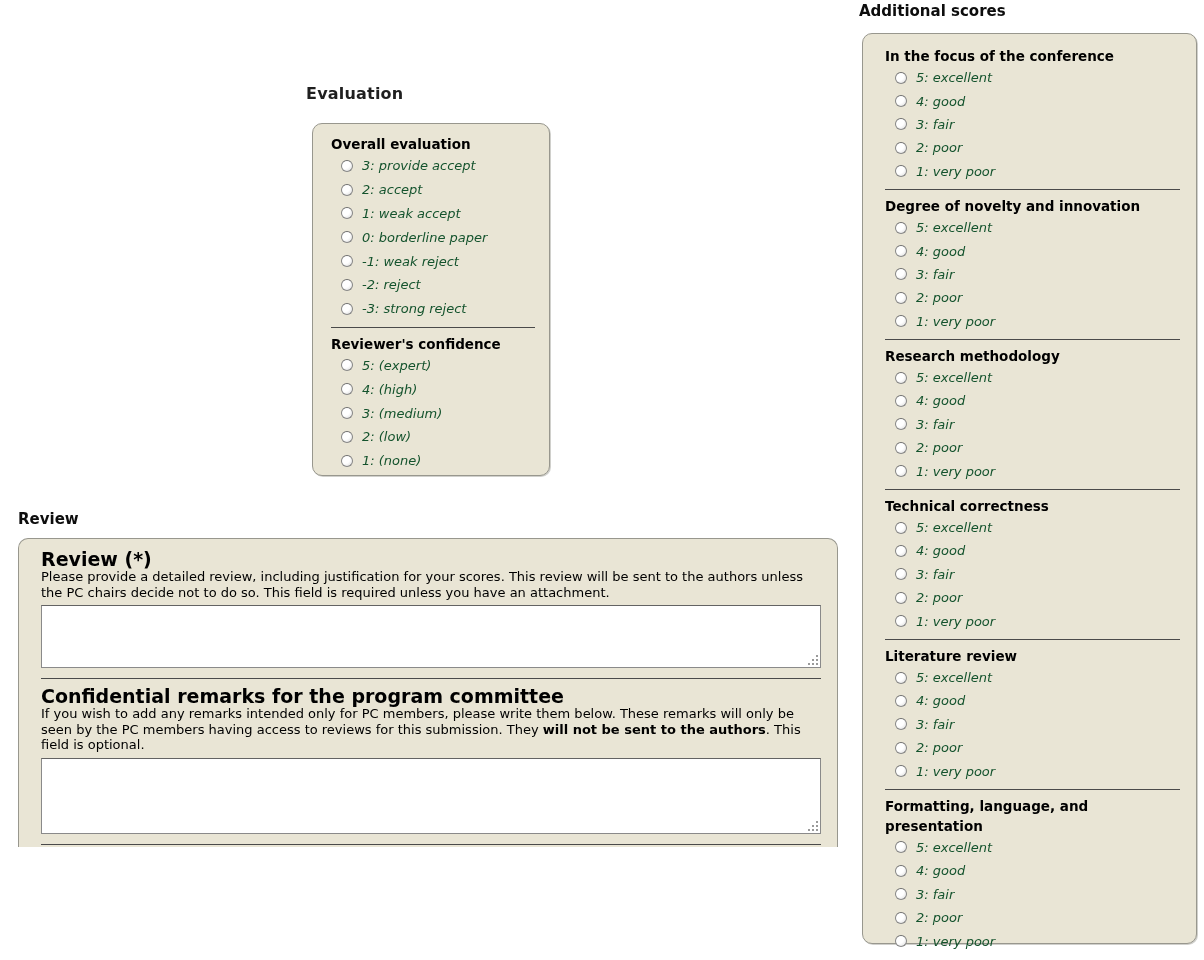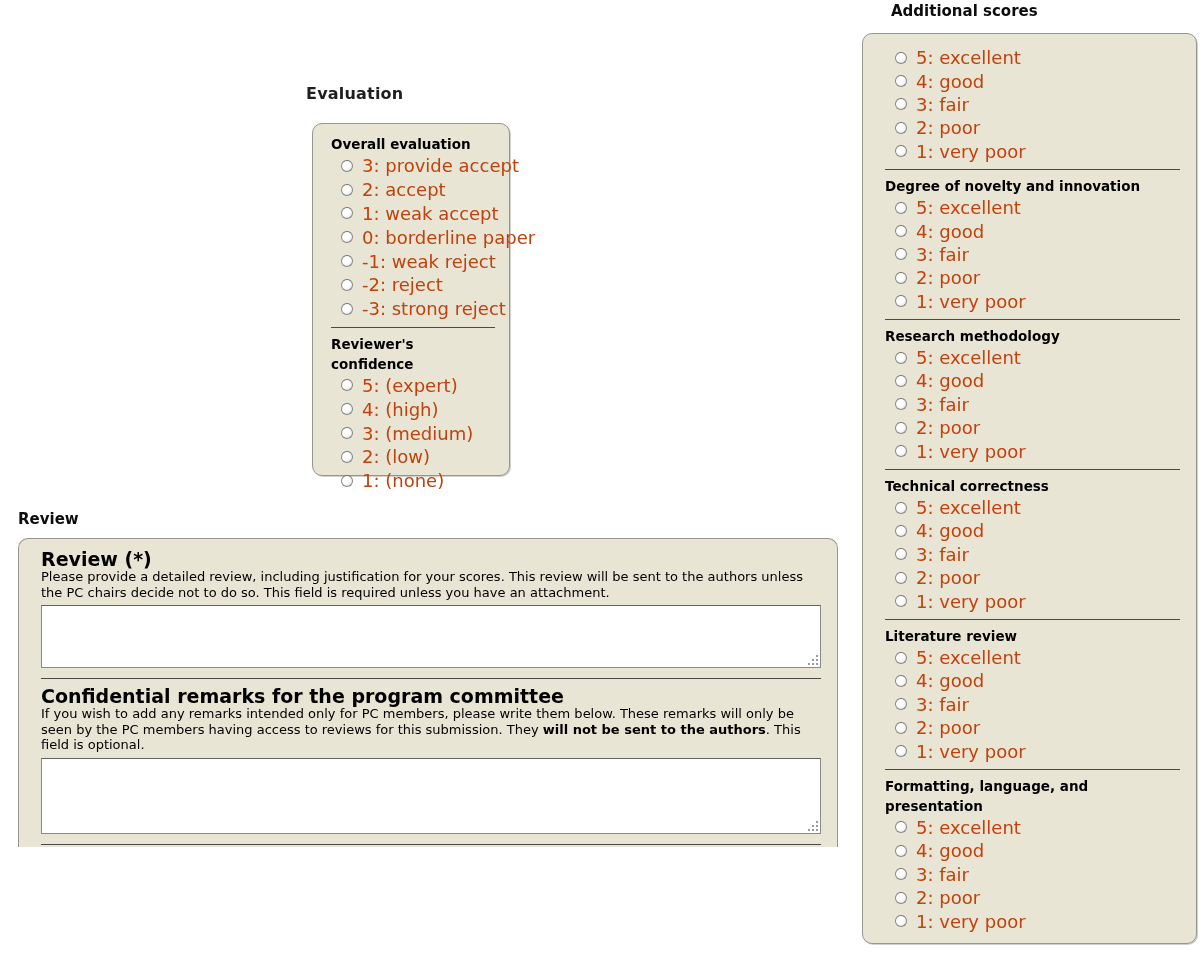--- a/index.html
+++ b/index.html
@@ -17,34 +17,34 @@
     position:absolute; font-size:15px; font-weight:bold; color:#0d0d0d;
   }
   .panel {
     position:absolute; background:#e9e5d5;
     border:1px solid #98978e; border-radius:10px;
     box-shadow:1px 1px 0 rgba(120,120,110,0.35);
   }
   .panel.cut {
     border-radius:10px 10px 0 0; border-bottom:none; box-shadow:none;
   }
-  #evaluation-panel { left:312px; top:123px; width:198px; height:353px; padding:10px 14px 10px 18px; }
+  #evaluation-panel { left:312px; top:123px; width:238px; height:353px; padding:10px 14px 10px 18px; }
   #review-panel     { left:18px;  top:538px; width:820px; height:309px; padding:12px 16px 0 22px; }
   #additional-panel { left:862px; top:33px;  width:335px; height:911px; padding:12px 16px 10px 22px; }
 
   .group-title { font-size:13.5px; font-weight:bold; color:#000; line-height:20px; }
   .opt { display:flex; align-items:center; height:23.8px; margin-left:10px; cursor:default; }
   #additional-panel .opt { height:23.4px; }
   .radio {
     width:12px; height:12px; border-radius:50%; flex:0 0 auto;
     border:1px solid #878787; border-top-color:#6f6f6f;
     background:radial-gradient(circle at 32% 30%, #ffffff 45%, #ececec 72%, #cccccc 100%);
     box-shadow:inset 1px 1px 1px rgba(255,255,255,0.9);
   }
-  .opt-label { margin-left:9px; font-size:18px; color:#c2410c; white-space:nowrap; }
+  .opt-label { margin-left:9px; font-size:13px; color:#14532d; white-space:nowrap;font-style:italic; }
 
   .divider {
     border:none; border-top:1px solid #4a4a4a; height:0; margin:6px 0;
   }
   #review-panel .divider { margin:10px 0 9px 0; }
 
   .field-label { font-size:19px; font-weight:bold; line-height:17px; }
   .field-desc  { font-size:13px; line-height:15.6px; margin-top:1px; }
   .field-desc b { font-weight:bold; }
 
@@ -148,25 +148,26 @@
       <div class="field-label">Confidential remarks for the program committee</div>
       <div class="field-desc"><span>If you wish to add any remarks intended only for PC members, please write them below. These remarks will only be seen by the PC members having access to reviews for this submission. They </span><b>will not be sent to the authors</b><span>. This field is optional.</span></div>
       <div class="ta-wrap">
         <textarea id="confidential-textarea" style=""></textarea>
         <span class="grip"></span>
       </div>
     </div>
     <hr class="divider">
   </div>
 
-  <h2 class="sec-heading" style="left:891px; top:2px;">Additional scores</h2>
+  <h2 class="sec-heading" style="left:859px; top:2px;">Additional scores</h2>
 
   <div class="panel" id="additional-panel">
 
     <div>
+      <div class="group-title">In the focus of the conference</div>
       <div class="opt">
         <span class="radio"></span>
         <span class="opt-label">5: excellent</span>
       </div>
       <div class="opt">
         <span class="radio"></span>
         <span class="opt-label">4: good</span>
       </div>
       <div class="opt">
         <span class="radio"></span>

